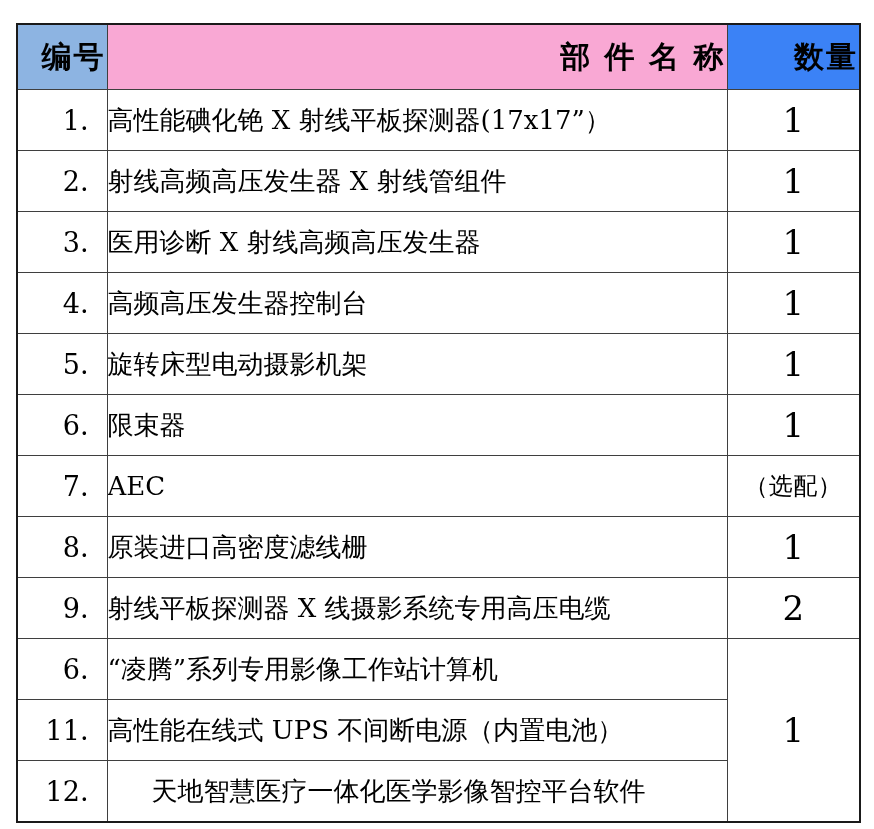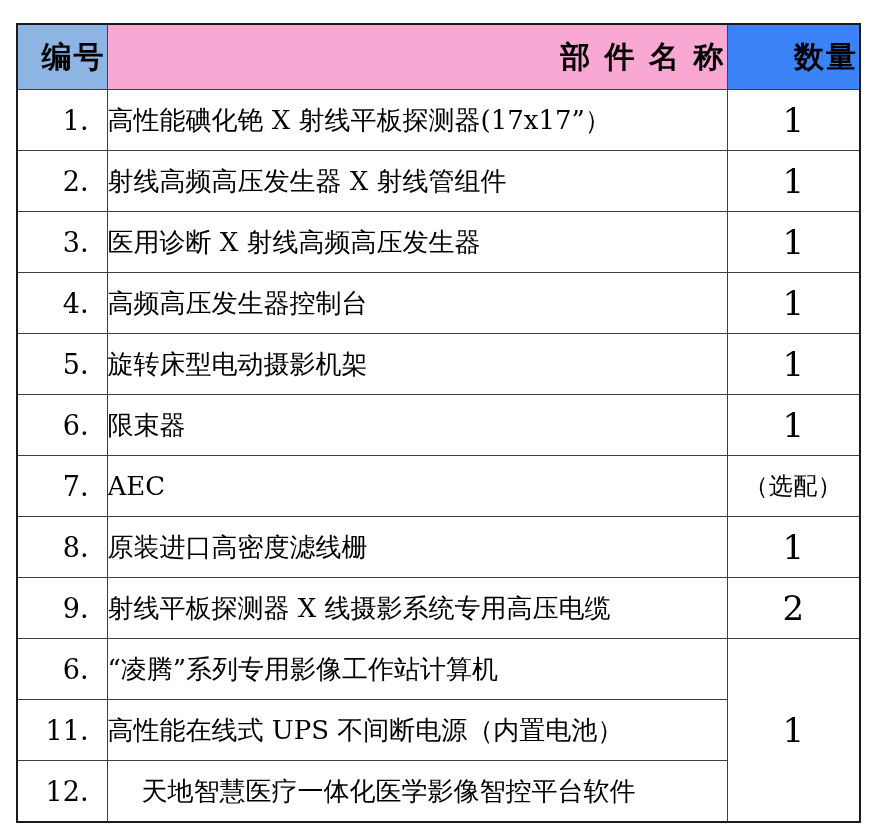--- a/index.html
+++ b/index.html
@@ -58,21 +58,21 @@
     text-align: center;
     font-size: 34px;
   }
   
   tbody tr:nth-child(7) td.cell-qty {
     font-size: 24px;
     letter-spacing: 0.5px;
   }
   
   tbody tr:nth-child(12) td.cell-name {
-    padding-left: 34px;
+    padding-left: 44px;
   }
   td.cell-qty-merged {
     text-align: center;
     font-size: 34px;
   }
 </style>
 </head>
 <body>
 
 <table class="parts-table">

